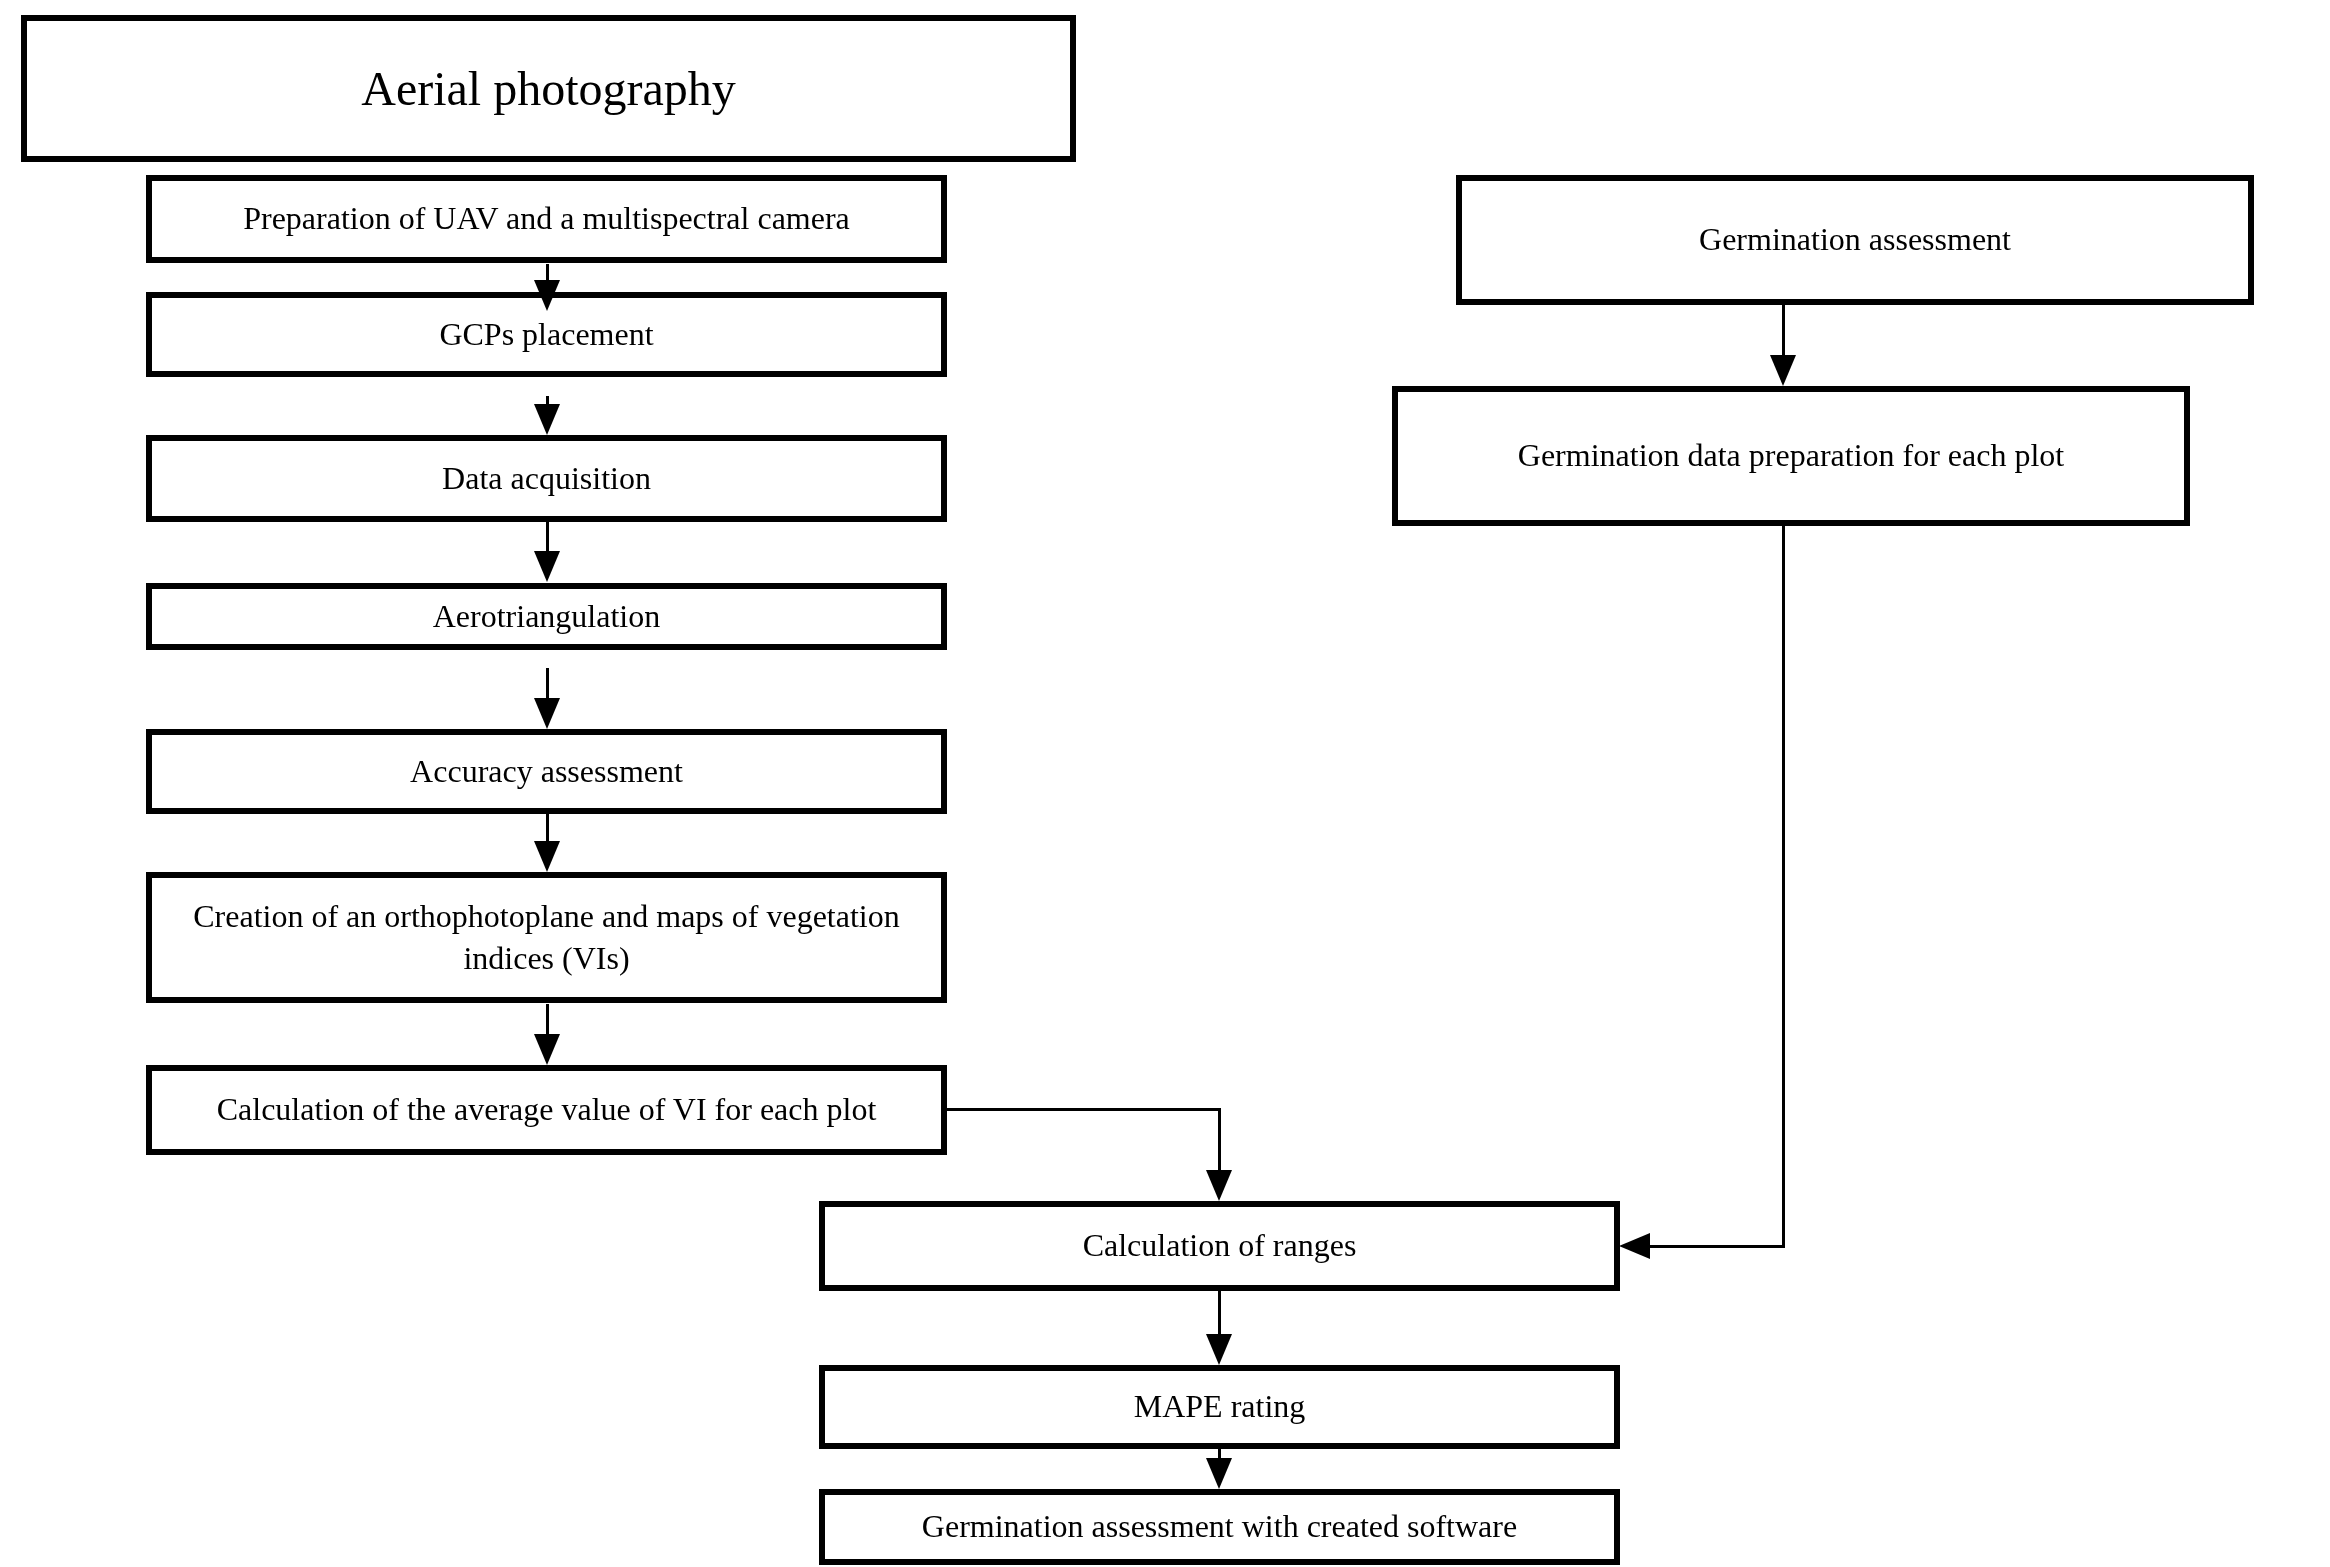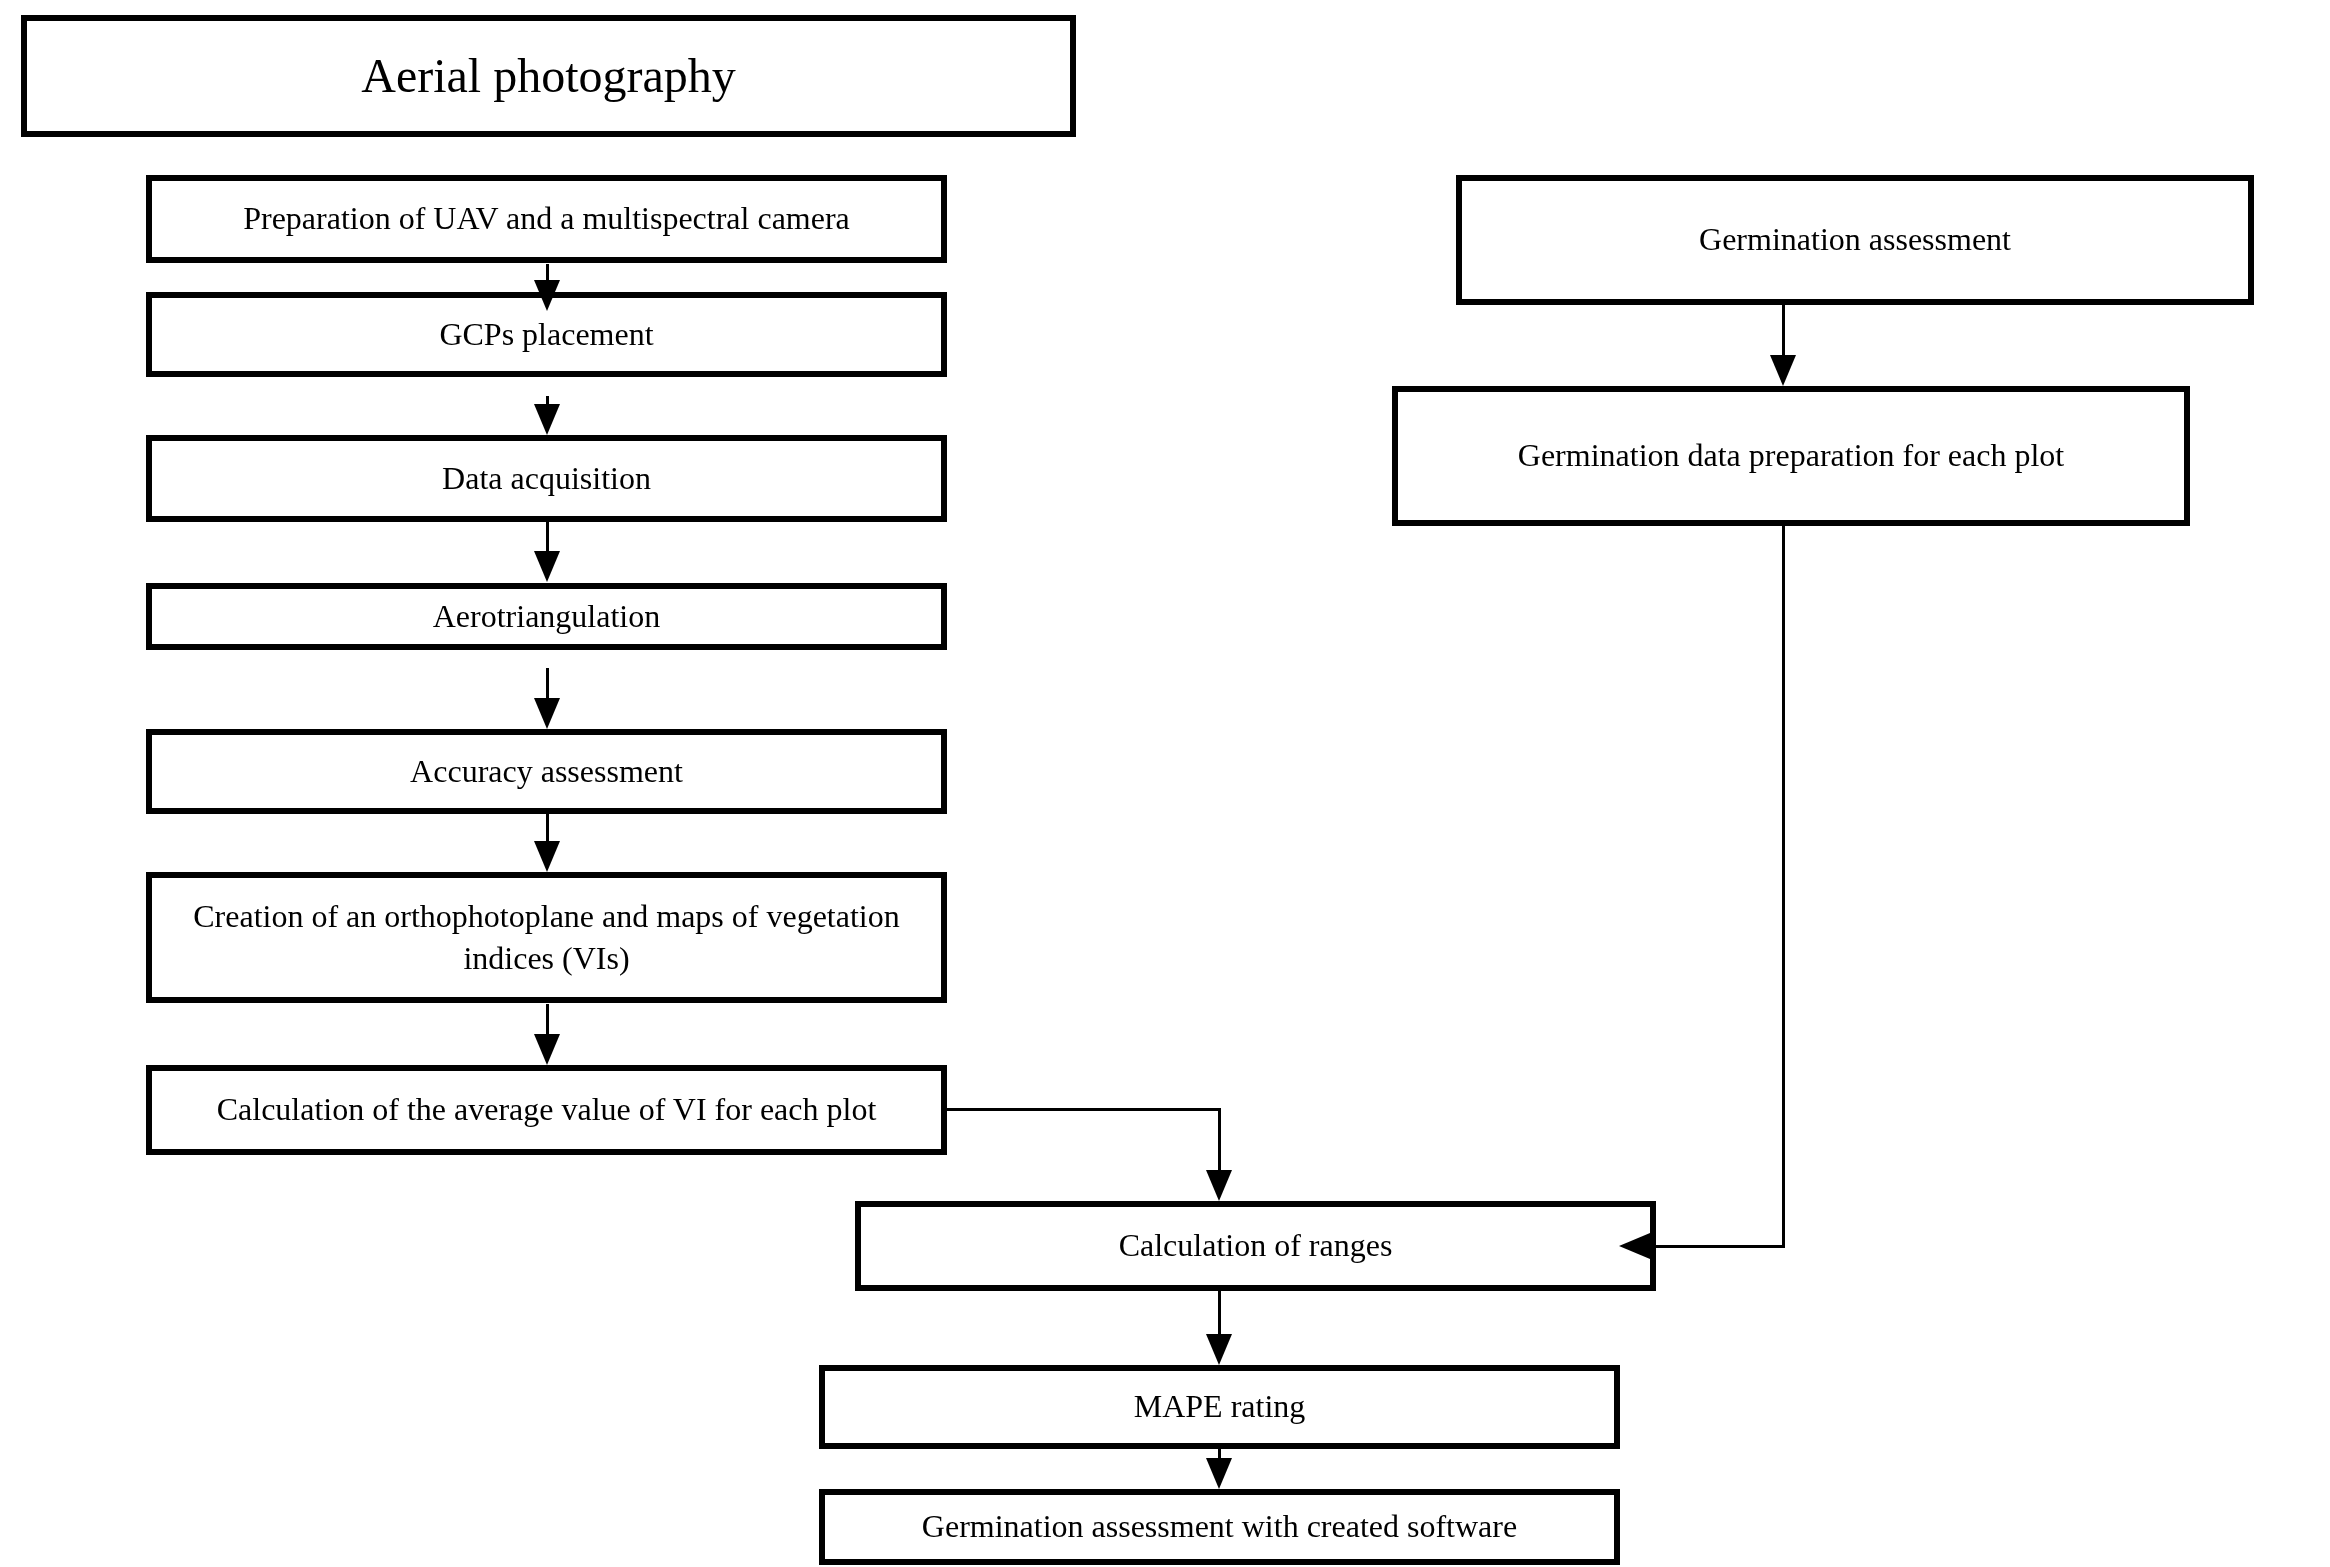--- a/index.html
+++ b/index.html
@@ -54,38 +54,38 @@
   .head-left {
     position: absolute;
     width: 0;
     height: 0;
     border-top: 13px solid transparent;
     border-bottom: 13px solid transparent;
     border-right: 31px solid #000000;
   }
 
   
-  #t-aerial  { left: 21px;   top: 15px; width: 1055px; height: 122px; }
+  #t-aerial  { left: 21px;   top: 15px; width: 1055px; height: 147px; }
   #t-ground  { left: 1285px; top: 15px; width: 1031px; height: 133px; }
 
   
   #a-0 { left: 146px; top: 175px;  width: 801px; height: 88px; }
   #a-1 { left: 146px; top: 292px;  width: 801px; height: 85px; }
   #a-2 { left: 146px; top: 435px;  width: 801px; height: 87px; }
   #a-3 { left: 146px; top: 583px;  width: 801px; height: 67px; }
   #a-4 { left: 146px; top: 729px; width: 801px; height: 85px; }
   #a-5 { left: 146px; top: 872px; width: 801px; height: 131px; padding: 0 3px; }
   #a-6 { left: 146px; top: 1065px; width: 801px; height: 90px; }
 
   
   #g-0 { left: 1456px; top: 175px; width: 798px; height: 130px; }
   #g-1 { left: 1380px; top: 386px; width: 798px; height: 140px; margin-left: 12px; }
 
   
-  #m-0 { left: 819px; top: 1201px; width: 801px; height: 90px; margin-left: 36px; }
+  #m-0 { left: 819px; top: 1201px; width: 801px; height: 90px; }
   #m-1 { left: 819px; top: 1365px; width: 801px; height: 84px; }
   #m-2 { left: 819px; top: 1489px; width: 801px; height: 76px; }
 
   
   #ar-a1-s { left: 546px; top: 264px;  height: 16px; }
   #ar-a1-h { left: 534px; top: 280px; }
   #ar-a2-s { left: 546px; top: 396px;  height: 8.4px; }
   #ar-a2-h { left: 534px; top: 404px; }
   #ar-a3-s { left: 546px; top: 522px;  height: 30px; }
   #ar-a3-h { left: 534px; top: 551px; }

